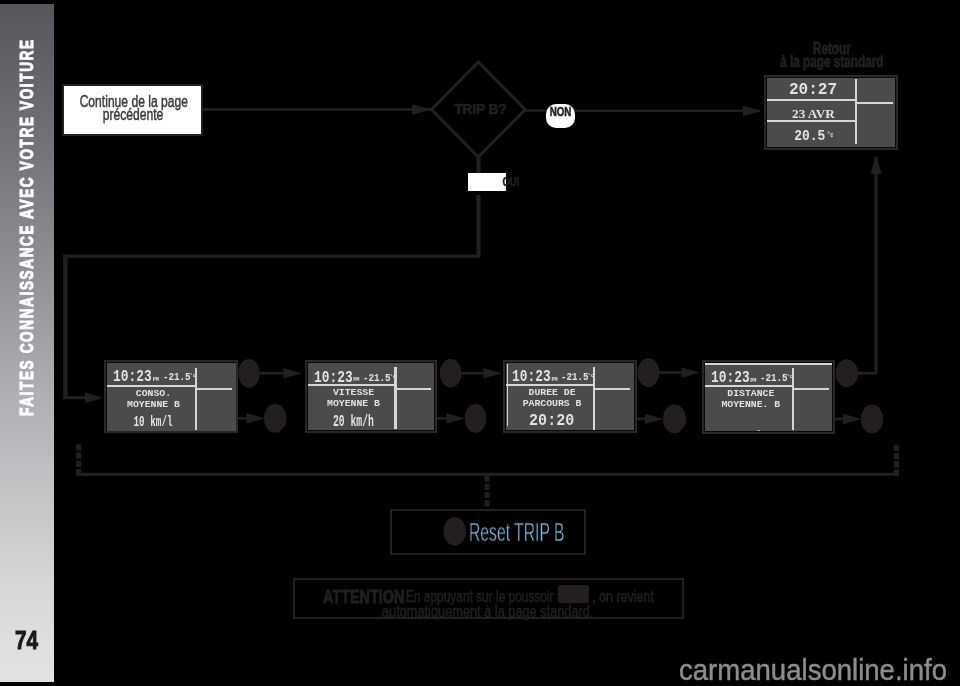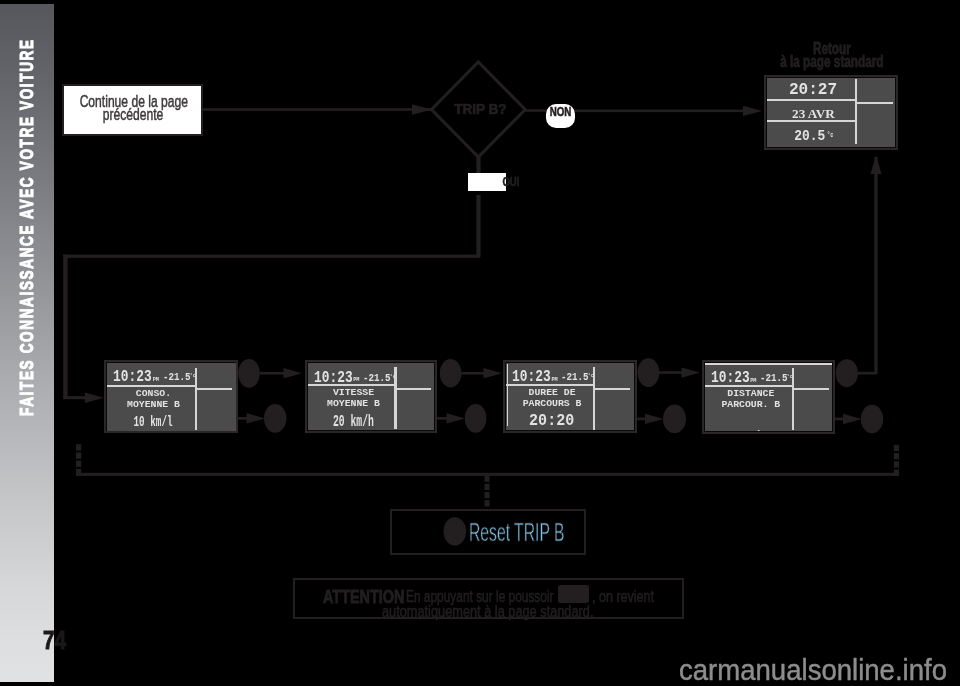--- a/index.html
+++ b/index.html
@@ -10,21 +10,21 @@
   .sx{display:inline-block;white-space:nowrap;transform-origin:center center;}
 
   
   #sidebar{position:absolute;left:0;top:4px;width:54px;height:678px;
     background:linear-gradient(to bottom,#55575c 0%,#63656a 11%,#7b7d82 27%,#95979b 43%,#aeb0b3 58%,#c6c7c9 74%,#d6d7d9 86%,#dedfe1 95%,#e1e2e4 100%);}
   #sidebar-title{position:absolute;left:17.9px;top:411.6px;transform:rotate(-90deg);
     transform-origin:0 0;white-space:nowrap;color:#fff;font-weight:bold;font-size:18.5px;
     line-height:18.5px;}
   #sidebar-title .sx{transform:scaleX(0.73);transform-origin:left top;letter-spacing:2.28px;-webkit-text-stroke:1.05px #fff;}
   #page-number{position:absolute;left:0;top:624.4px;width:52.7px;text-align:center;
-    color:#1c191a;font-weight:bold;font-size:25.9px;line-height:25.9px;margin-left:28px;}
+    color:#1c191a;font-weight:bold;font-size:25.9px;line-height:25.9px;}
   #page-number .sx{transform:scaleX(0.80);-webkit-text-stroke:1.0px #1c191a;}
 
   
   #svg-layer{position:absolute;left:0;top:0;width:960px;height:686px;}
 
   
   #continue-box{position:absolute;left:62.3px;top:84px;width:140.8px;height:51.5px;
     background:#fff;border:2.1px solid #231f20;box-sizing:border-box;}
   #continue-box .t{position:absolute;left:0;top:9.8px;width:100%;text-align:center;
     color:#3d393a;font-size:15.6px;line-height:12.8px;}
@@ -229,21 +229,21 @@
     <div class="lcd-panel">
       <div class="hl" style="left:0;top:0.4px;width:127.6px;height:2px;"></div>
       <div class="hl" style="left:0;top:22.3px;width:87.5px;height:2px;"></div>
       <div class="hl" style="left:89.5px;top:25.7px;width:34.5px;height:1.9px;"></div>
       <div class="vl" style="left:87.4px;top:5px;width:2.2px;height:62.5px;"></div>
       <div class="abs" style="left:6px;top:8.1px;font-size:15.9px;line-height:15.9px;"><span class="sx" style="transform:scaleX(0.81);transform-origin:left center">10:23</span></div>
       <div class="abs" style="left:45.6px;top:16px;font-size:5.2px;line-height:5.2px;"><span class="sx">PM</span></div>
       <div class="abs" style="left:55.6px;top:9.1px;font-size:11.5px;line-height:11.5px;"><span class="sx" style="transform:scaleX(0.80);transform-origin:left center">-21.5</span></div>
       <div class="abs" style="left:82.6px;top:11.1px;font-size:5.5px;line-height:5.5px;"><span class="sx" style="transform:scaleX(0.8);transform-origin:left center">°c</span></div>
       <div class="sec" style="top:26px;width:87.4px;font-size:9.8px;line-height:9.8px;"><span class="sx">DISTANCE</span></div>
-      <div class="sec" style="top:37.1px;width:87.4px;font-size:9.8px;line-height:9.8px;"><span class="sx">PARCOUR. B</span></div>
+      <div class="sec" style="top:37.1px;width:87.4px;font-size:9.8px;line-height:9.8px;"><span class="sx">MOYENNE. B</span></div>
       <div class="sec" style="top:68px;width:87.4px;font-size:15.8px;line-height:15.8px;"><span class="sx" style="transform:scaleX(0.69)">220 km</span></div>
     </div>
   </div>
 
   <div id="reset-box"></div>
   <div id="reset-label"><span class="sx">Reset TRIP B</span></div>
 
   <div id="attention-box"></div>
   <div class="att" id="att-lead" style="left:322.8px;top:588.3px;font-size:18.4px;line-height:18.4px;font-weight:bold;"><span class="sx" style="transform:scaleX(0.784)">ATTENTION</span></div>
   <div class="att" id="att-before" style="left:406px;top:587.9px;font-size:16.3px;line-height:16.3px;"><span class="sx" style="transform:scaleX(0.731)">En appuyant sur le poussoir</span></div>

